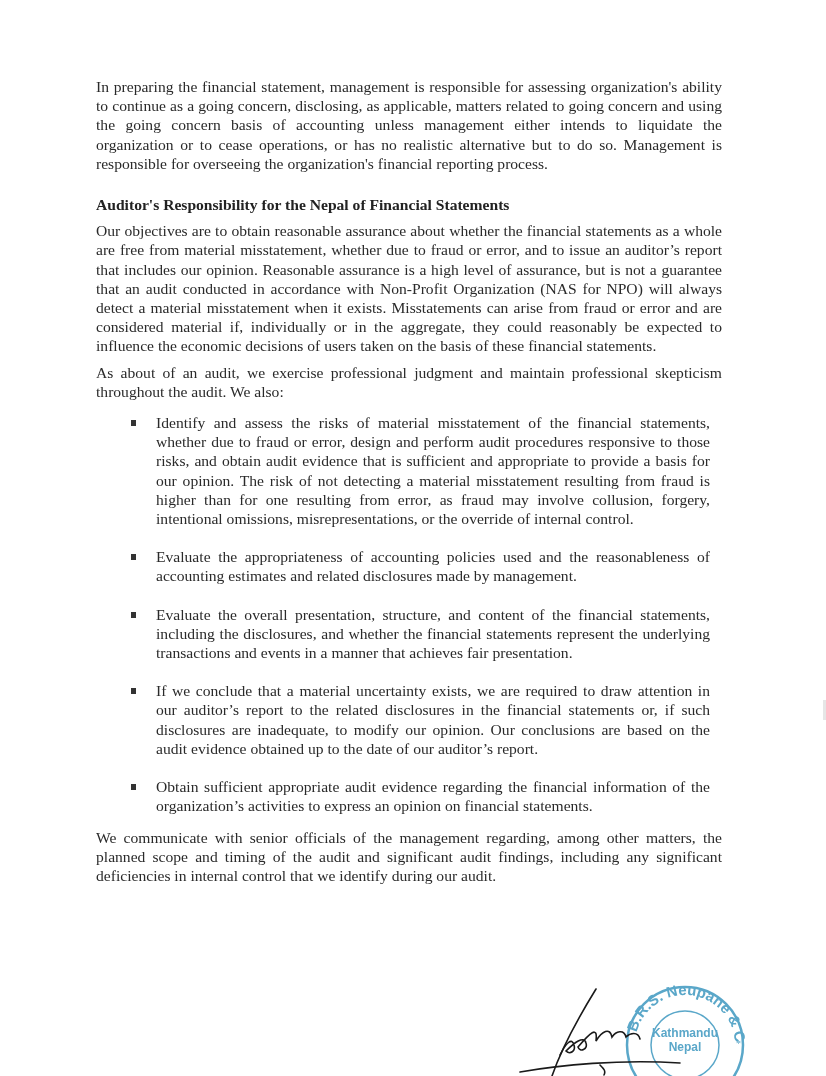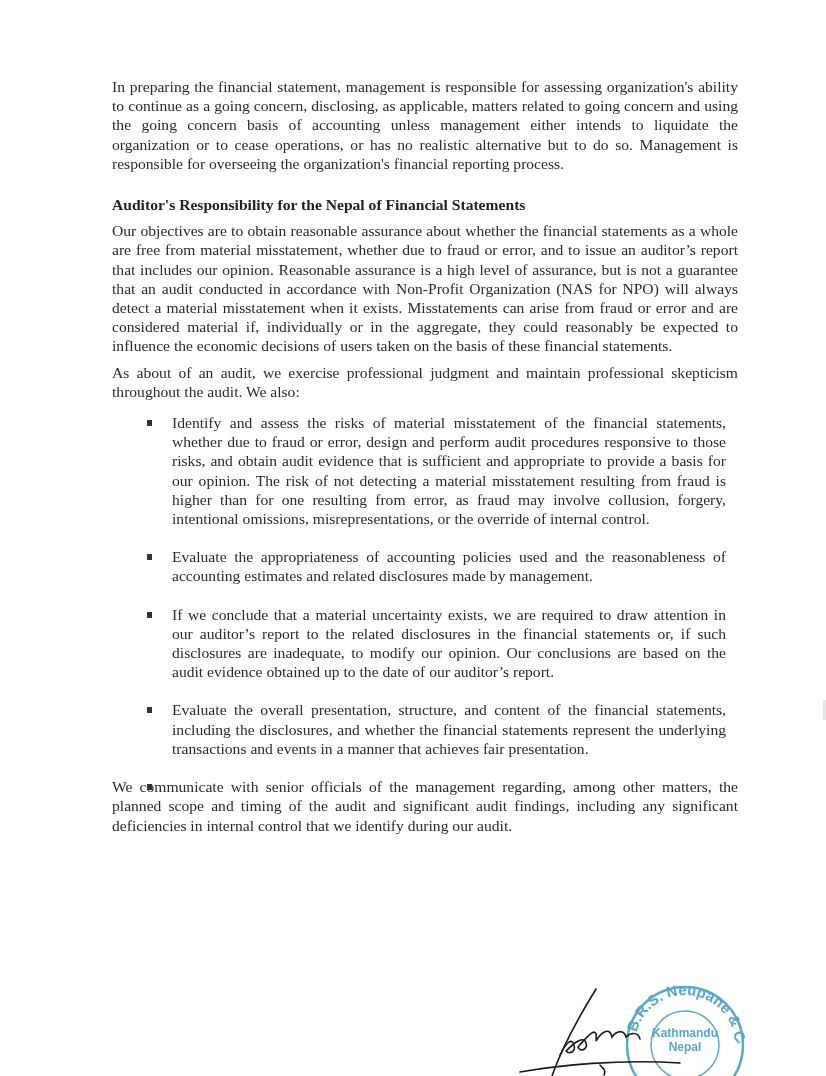--- a/index.html
+++ b/index.html
@@ -1,18 +1,18 @@
 <!DOCTYPE html>
 <html><head>
 <meta charset="utf-8">
 <style>
   html, body { margin: 0; padding: 0; background: #ffffff; }
   body { width: 826px; height: 1076px; position: relative; overflow: hidden; }
   .page {
-    position: absolute; left: 112px; top: 77px; width: 626px;
+    position: absolute; left: 96px; top: 77px; width: 626px;
     font-family: "Liberation Serif", "DejaVu Serif", serif;
     font-size: 15.6px; line-height: 19.2px; color: #2a2a2a;
     text-align: justify;
   }
   p { margin: 0; }
   .p1 { margin-bottom: 22px; }
   .heading { font-weight: bold; margin-bottom: 7px; color: #222; }
   .p2 { margin-bottom: 7px; }
   .p3 { margin-bottom: 7px; }
   ul.bullets { list-style: none; margin: 12px; padding: 0; }
@@ -29,23 +29,23 @@
 
 <div class="page">
   <p class="p1">In preparing the financial statement, management is responsible for assessing organization's ability to continue as a going concern, disclosing, as applicable, matters related to going concern and using the going concern basis of accounting unless management either intends to liquidate the organization or to cease operations, or has no realistic alternative but to do so. Management is responsible for overseeing the organization's financial reporting process.</p>
   <p class="heading">Auditor's Responsibility for the Nepal of Financial Statements</p>
   <p class="p2">Our objectives are to obtain reasonable assurance about whether the financial statements as a whole are free from material misstatement, whether due to fraud or error, and to issue an auditor’s report that includes our opinion. Reasonable assurance is a high level of assurance, but is not a guarantee that an audit conducted in accordance with Non-Profit Organization (NAS for NPO) will always detect a material misstatement when it exists. Misstatements can arise from fraud or error and are considered material if, individually or in the aggregate, they could reasonably be expected to influence the economic decisions of users taken on the basis of these financial statements.</p>
   <p class="p3">As about of an audit, we exercise professional judgment and maintain professional skepticism throughout the audit. We also:</p>
   <ul class="bullets">
     <li><span class="bullet"></span><span>Identify and assess the risks of material misstatement of the financial statements, whether due to fraud or error, design and perform audit procedures responsive to those risks, and obtain audit evidence that is sufficient and appropriate to provide a basis for our opinion. The risk of not detecting a material misstatement resulting from fraud is higher than for one resulting from error, as fraud may involve collusion, forgery, intentional omissions, misrepresentations, or the override of internal control.</span></li>
     <li><span class="bullet"></span></li>
     <li><span class="bullet"></span><span>Evaluate the appropriateness of accounting policies used and the reasonableness of accounting estimates and related disclosures made by management.</span></li>
+    <li><span class="bullet"></span><span>Evaluate the overall presentation, structure, and content of the financial statements, including the disclosures, and whether the financial statements represent the underlying transactions and events in a manner that achieves fair presentation.</span></li>
     <li><span class="bullet"></span><span>If we conclude that a material uncertainty exists, we are required to draw attention in our auditor’s report to the related disclosures in the financial statements or, if such disclosures are inadequate, to modify our opinion. Our conclusions are based on the audit evidence obtained up to the date of our auditor’s report.</span></li>
-    <li><span class="bullet"></span><span>Evaluate the overall presentation, structure, and content of the financial statements, including the disclosures, and whether the financial statements represent the underlying transactions and events in a manner that achieves fair presentation.</span></li>
-    <li class="last"><span class="bullet"></span></li>
+    <li class="last"><span class="bullet"></span><span>Obtain sufficient appropriate audit evidence regarding the financial information of the organization’s activities to express an opinion on financial statements.</span></li>
   </ul>
   <p>We communicate with senior officials of the management regarding, among other matters, the planned scope and timing of the audit and significant audit findings, including any significant deficiencies in internal control that we identify during our audit.</p>
 </div>
 
 <svg class="sig" viewBox="0 0 290 91">
   <g fill="none" stroke="#5aa7c9">
     <circle cx="185" cy="60" r="58" stroke-width="2.5"></circle>
     <circle cx="185" cy="60" r="34" stroke-width="1.5"></circle>
     <path id="arcTop" d="M135,60 A50,50 0 0 1 235,60" fill="none" stroke="none"></path>
     <text font-family="Liberation Sans, sans-serif" font-size="15" font-weight="bold" fill="#5aa7c9" stroke="none">

